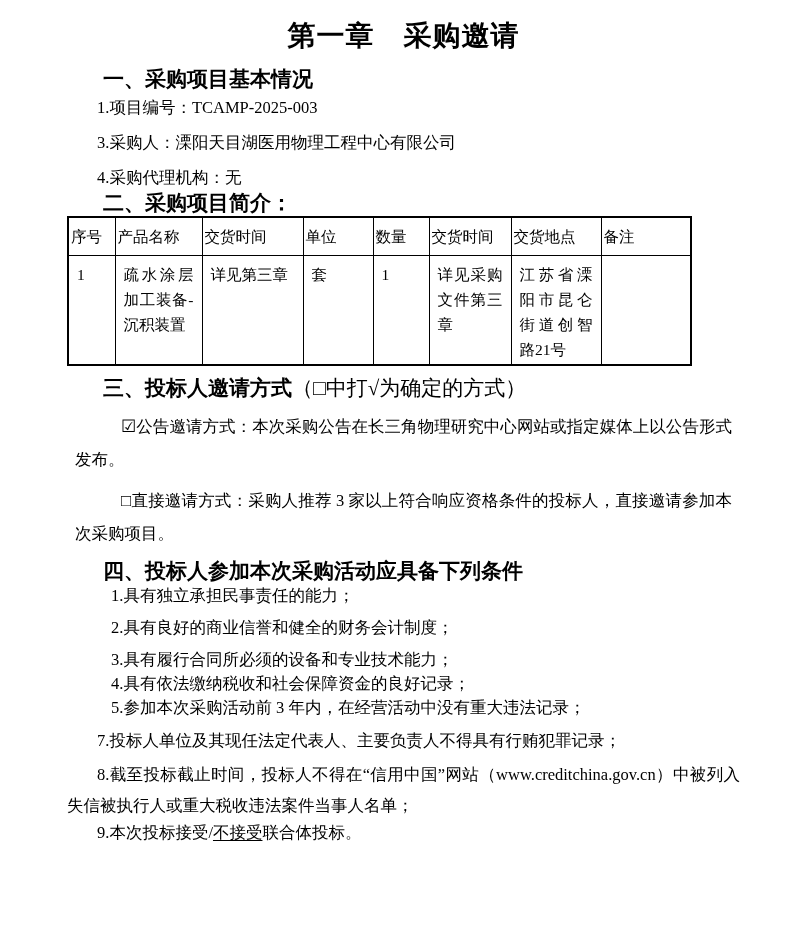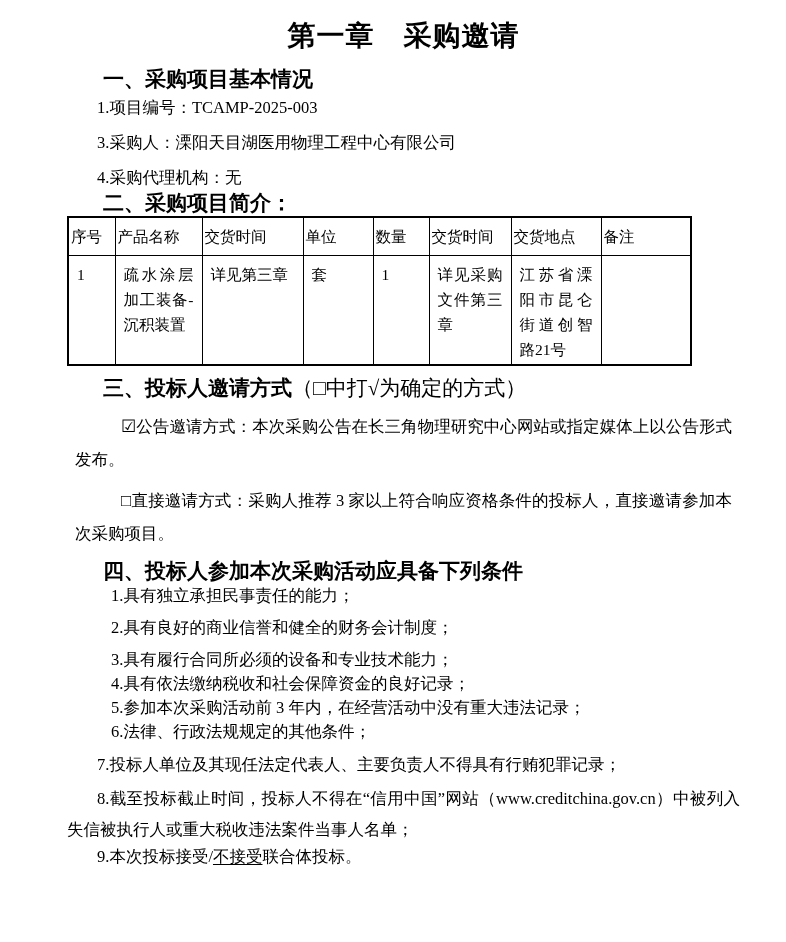--- a/index.html
+++ b/index.html
@@ -144,18 +144,17 @@
   <p class="s3-para" id="s3-p1"><span class="checkbox-glyph">☑</span><span>公告邀请方式：</span><span>本次采购公告在长三角物理研究中心网站或指定媒体上以公告形式发布。</span></p>
 
   <p class="s3-para" id="s3-p2"><span class="checkbox-glyph">□</span><span>直接邀请方式：</span><span>采购人推荐 3 家以上符合响应资格条件的投标人，直接邀请参加本次采购项目。</span></p>
 
   <h2 class="sec-heading" id="s4-heading">四、投标人参加本次采购活动应具备下列条件</h2>
   <p class="s4-item ind-a" id="s4-j1">1.具有独立承担民事责任的能力；</p>
   <p class="s4-item ind-a" id="s4-j2">2.具有良好的商业信誉和健全的财务会计制度；</p>
   <p class="s4-item ind-a" id="s4-j3">3.具有履行合同所必须的设备和专业技术能力；</p>
   <p class="s4-item ind-a" id="s4-j4">4.具有依法缴纳税收和社会保障资金的良好记录；</p>
   <p class="s4-item ind-a" id="s4-j5">5.参加本次采购活动前 3 年内，在经营活动中没有重大违法记录；</p>
-  <p class="s4-item ind-a" id="s4-j6">6.法律、行政法规规定的其他条件；</p>
   <p class="s4-item ind-b" id="s4-j7">7.投标人单位及其现任法定代表人、主要负责人不得具有行贿犯罪记录；</p>
   <p class="s4-item ind-b" id="s4-j8">8.截至投标截止时间，投标人不得在“信用中国”网站（www.creditchina.gov.cn）中被列入失信被执行人或重大税收违法案件当事人名单；</p>
   <p class="s4-item ind-b" id="s4-j9"><span>9.本次投标接受/</span><span class="u">不接受</span><span>联合体投标。</span></p>
 
 </div>
 
 </body></html>

